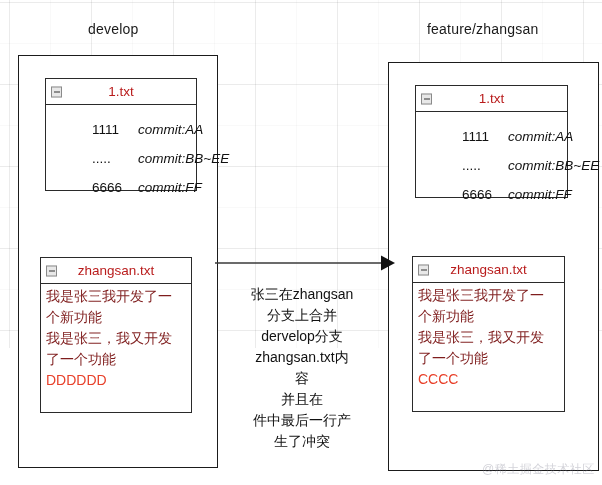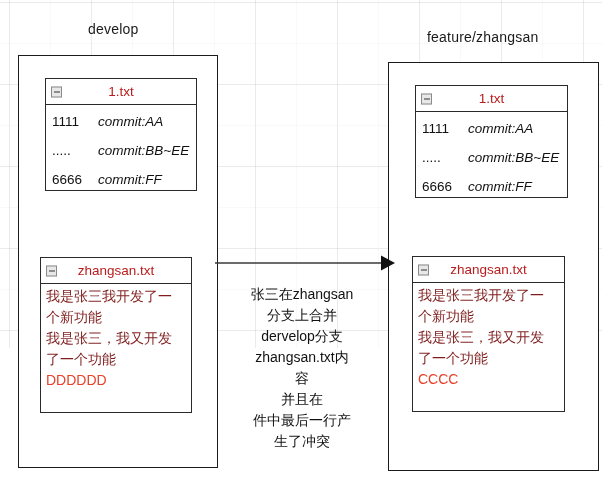--- a/index.html
+++ b/index.html
@@ -31,21 +31,21 @@
 
   
   .branch-title {
     position: absolute;
     font-size: 14px;
     color: #1a1a1a;
     white-space: nowrap;
     letter-spacing: 0.2px;
   }
   #title-develop { left: 88px; top: 21px; }
-  #title-feature { left: 427px; top: 21px; margin-top: 8px; }
+  #title-feature { left: 427px; top: 21px; }
 
   
   .branch-box {
     position: absolute;
     border: 1.6px solid #1b1b1b;
     background: #ffffff;
     box-sizing: border-box;
   }
   #branch-left  { left: 18px;  top: 55px; width: 200px; height: 413px; }
   #branch-right { left: 388px; top: 62px; width: 211px; height: 409px; }
@@ -101,21 +101,21 @@
     white-space: nowrap;
     padding: 0 0 0 6px;
     display: flex;
   }
   .row .col-a { display: inline-block; min-width: 36px; }
   .row .col-b { display: inline-block; margin-left: 10px; font-style: italic; }
 
   
   #card-1txt-left  { left: 45px;  top: 78px; width: 152px; height: 113px; }
   #card-1txt-right { left: 415px; top: 85px; width: 153px; height: 113px; }
-  #card-1txt-left .row, #card-1txt-right .row { height: 29px; align-items: center; }
+  #card-1txt-left .row, #card-1txt-right .row { height: 29px; align-items: flex-end; margin-left: 40px; }
 
   
   #card-zs-left  { left: 40px;  top: 257px; width: 152px; height: 156px; }
   #card-zs-right { left: 412px; top: 256px; width: 153px; height: 156px; }
 
   .text-line {
     font-size: 14px;
     color: #7f1d1d;
     line-height: 21px;
     padding-left: 5px;
@@ -247,14 +247,15 @@
     <div>张三在zhangsan</div>
     <div>分支上合并</div>
     <div>dervelop分支</div>
     <div>zhangsan.txt内</div>
     <div>容</div>
     <div>并且在</div>
     <div>件中最后一行产</div>
     <div>生了冲突</div>
   </div>
 
+  <div id="watermark">@稀土掘金技术社区</div>
 
 </div>
 
 </body></html>

